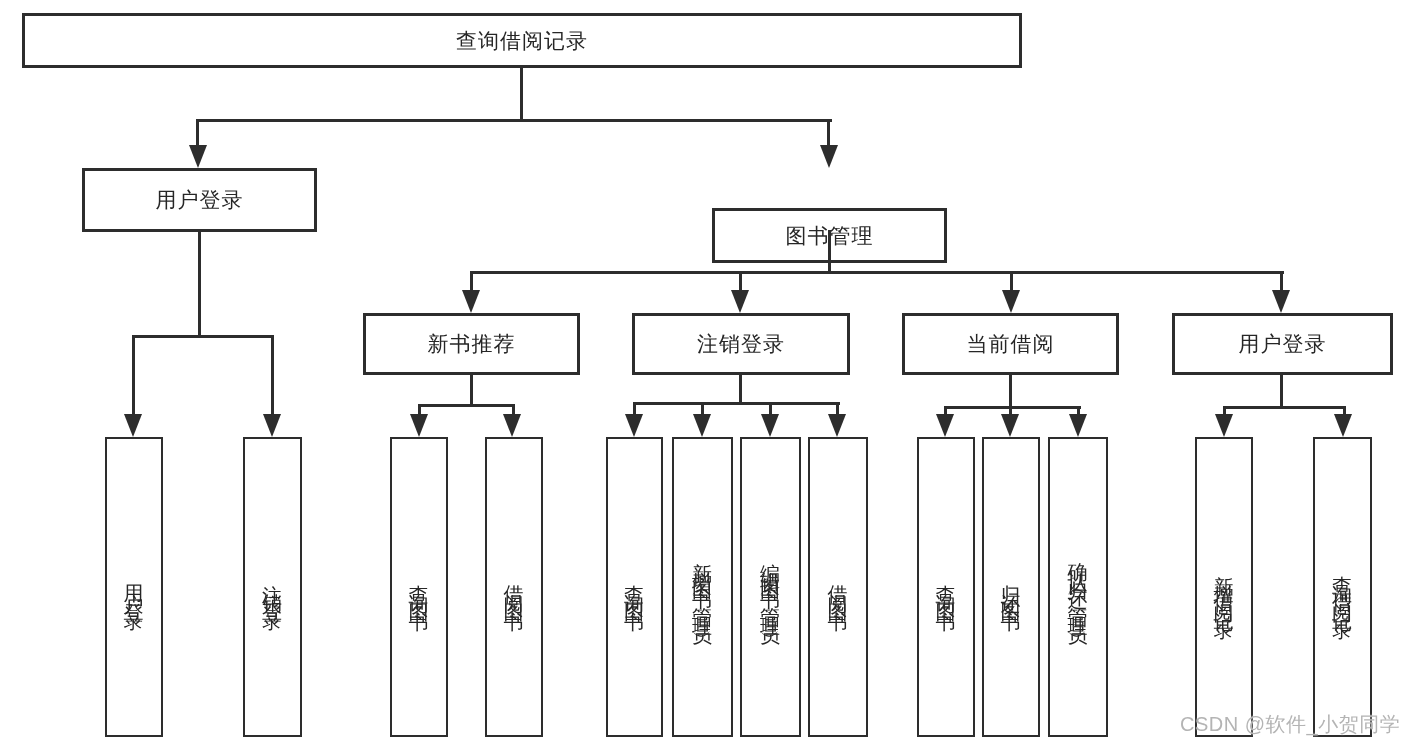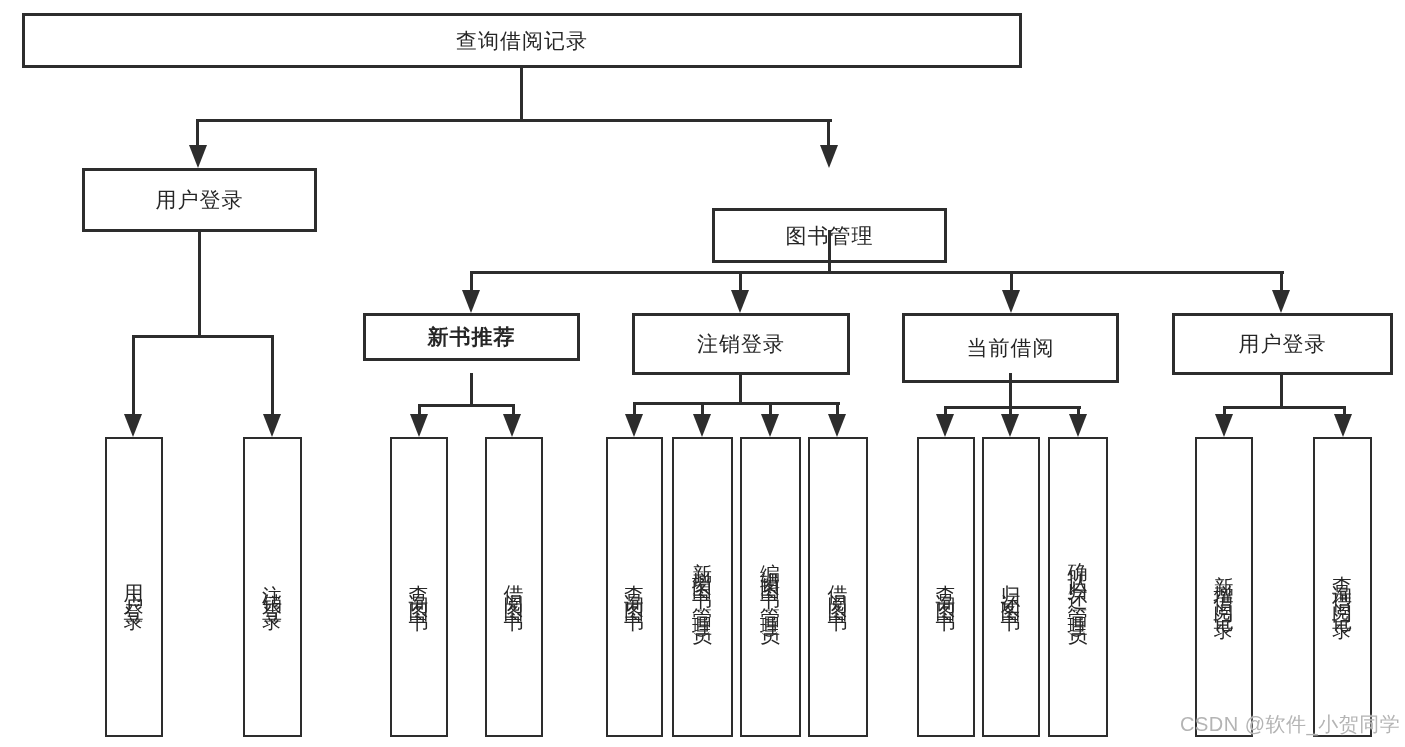--- a/index.html
+++ b/index.html
@@ -39,23 +39,23 @@
 </head>
 <body>
 
 <div class="canvas">
 
   <div class="hbox" style="left:22px;top:13px;width:1000px;height:55px;">查询借阅记录</div>
 
   <div class="hbox" style="left:82px;top:168px;width:235px;height:64px;">用户登录</div>
   <div class="hbox" style="left:712px;top:168px;width:235px;height:55px;margin-top:40px;">图书管理</div>
 
-  <div class="hbox" style="left:363px;top:313px;width:217px;height:48px;font-weight:bold;">新书推荐</div>
+  <div class="hbox" style="left:363px;top:313px;width:217px;height:62px;">新书推荐</div>
   <div class="hbox" style="left:632px;top:313px;width:218px;height:62px;">注销登录</div>
-  <div class="hbox" style="left:902px;top:313px;width:217px;height:70px;">当前借阅</div>
+  <div class="hbox" style="left:902px;top:313px;width:217px;height:62px;">当前借阅</div>
   <div class="hbox" style="left:1172px;top:313px;width:221px;height:62px;">用户登录</div>
 
   <div class="vbox" style="left:105px;width:58px;">用户登录</div>
   <div class="vbox" style="left:243px;width:59px;">注销登录</div>
 
   <div class="vbox" style="left:390px;width:58px;">查询图书</div>
   <div class="vbox" style="left:485px;width:58px;">借阅图书</div>
 
   <div class="vbox" style="left:606px;width:57px;">查询图书</div>
   <div class="vbox" style="left:672px;width:61px;">新增图书（管理员）</div>

